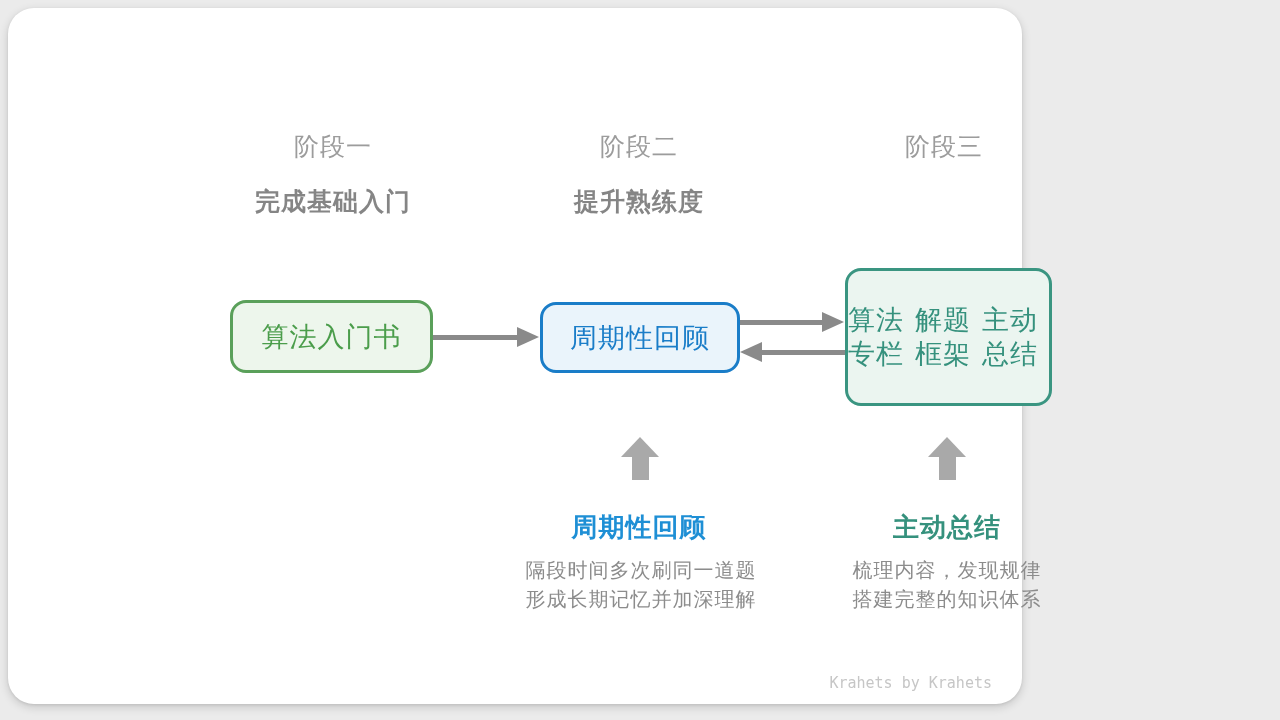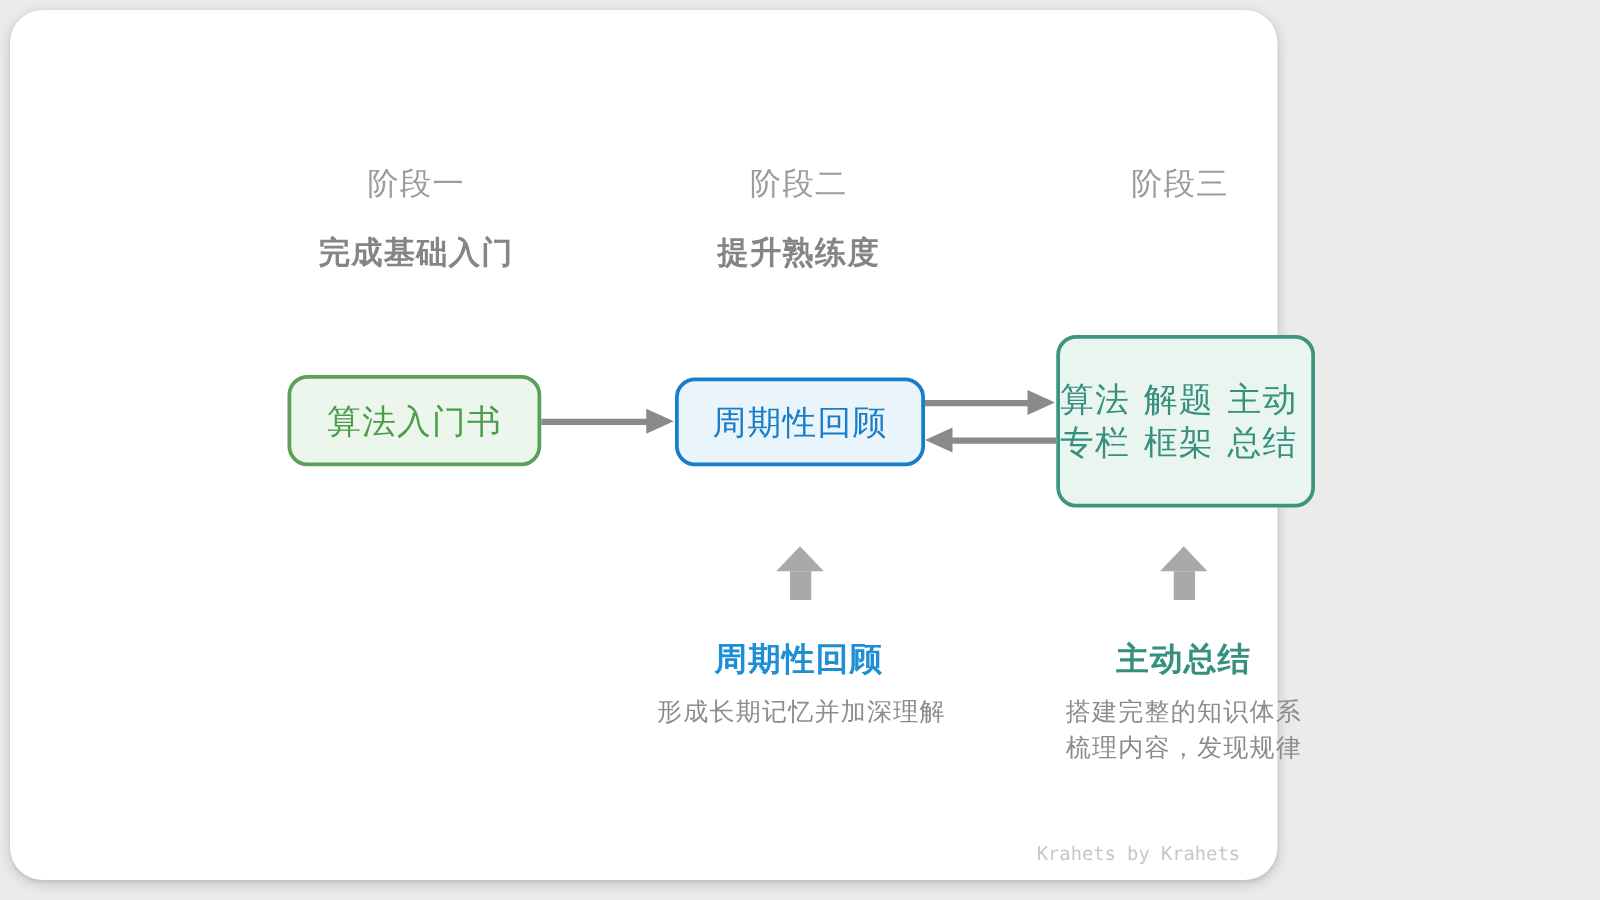--- a/index.html
+++ b/index.html
@@ -129,24 +129,25 @@
     <div class="head"></div>
     <div class="stem"></div>
   </div>
   <div class="up-arrow" style="left:920px; top:429px;">
     <div class="head"></div>
     <div class="stem"></div>
   </div>
 
   <div class="ann-title blue" style="left:631px; top:502px;">周期性回顾</div>
   <div class="ann-desc" style="left:633px; top:548px;">
+    <div>隔段时间多次刷同一道题</div>
     <div>形成长期记忆并加深理解</div>
   </div>
 
   <div class="ann-title teal" style="left:939px; top:502px;">主动总结</div>
   <div class="ann-desc" style="left:939px; top:548px;">
+    <div>梳理内容，发现规律</div>
     <div>搭建完整的知识体系</div>
-    <div>梳理内容，发现规律</div>
   </div>
 
   <div class="credit">Krahets by Krahets</div>
 
 </div>
 
 </body></html>

